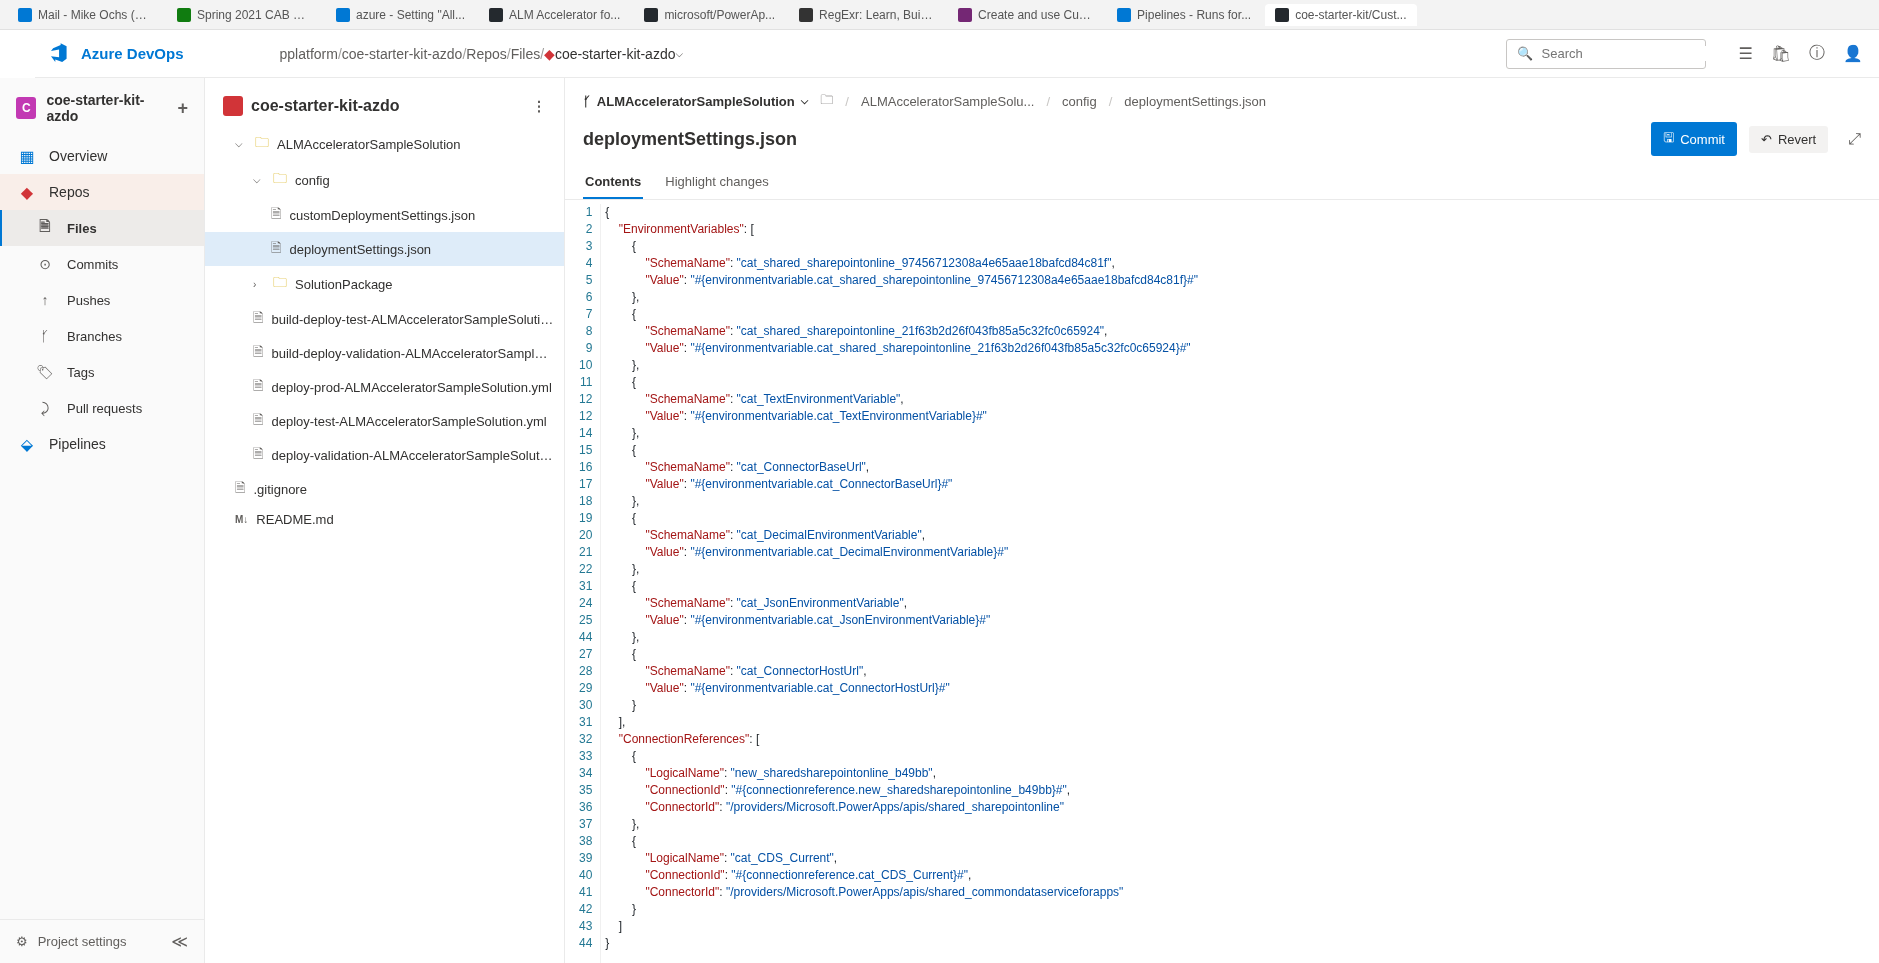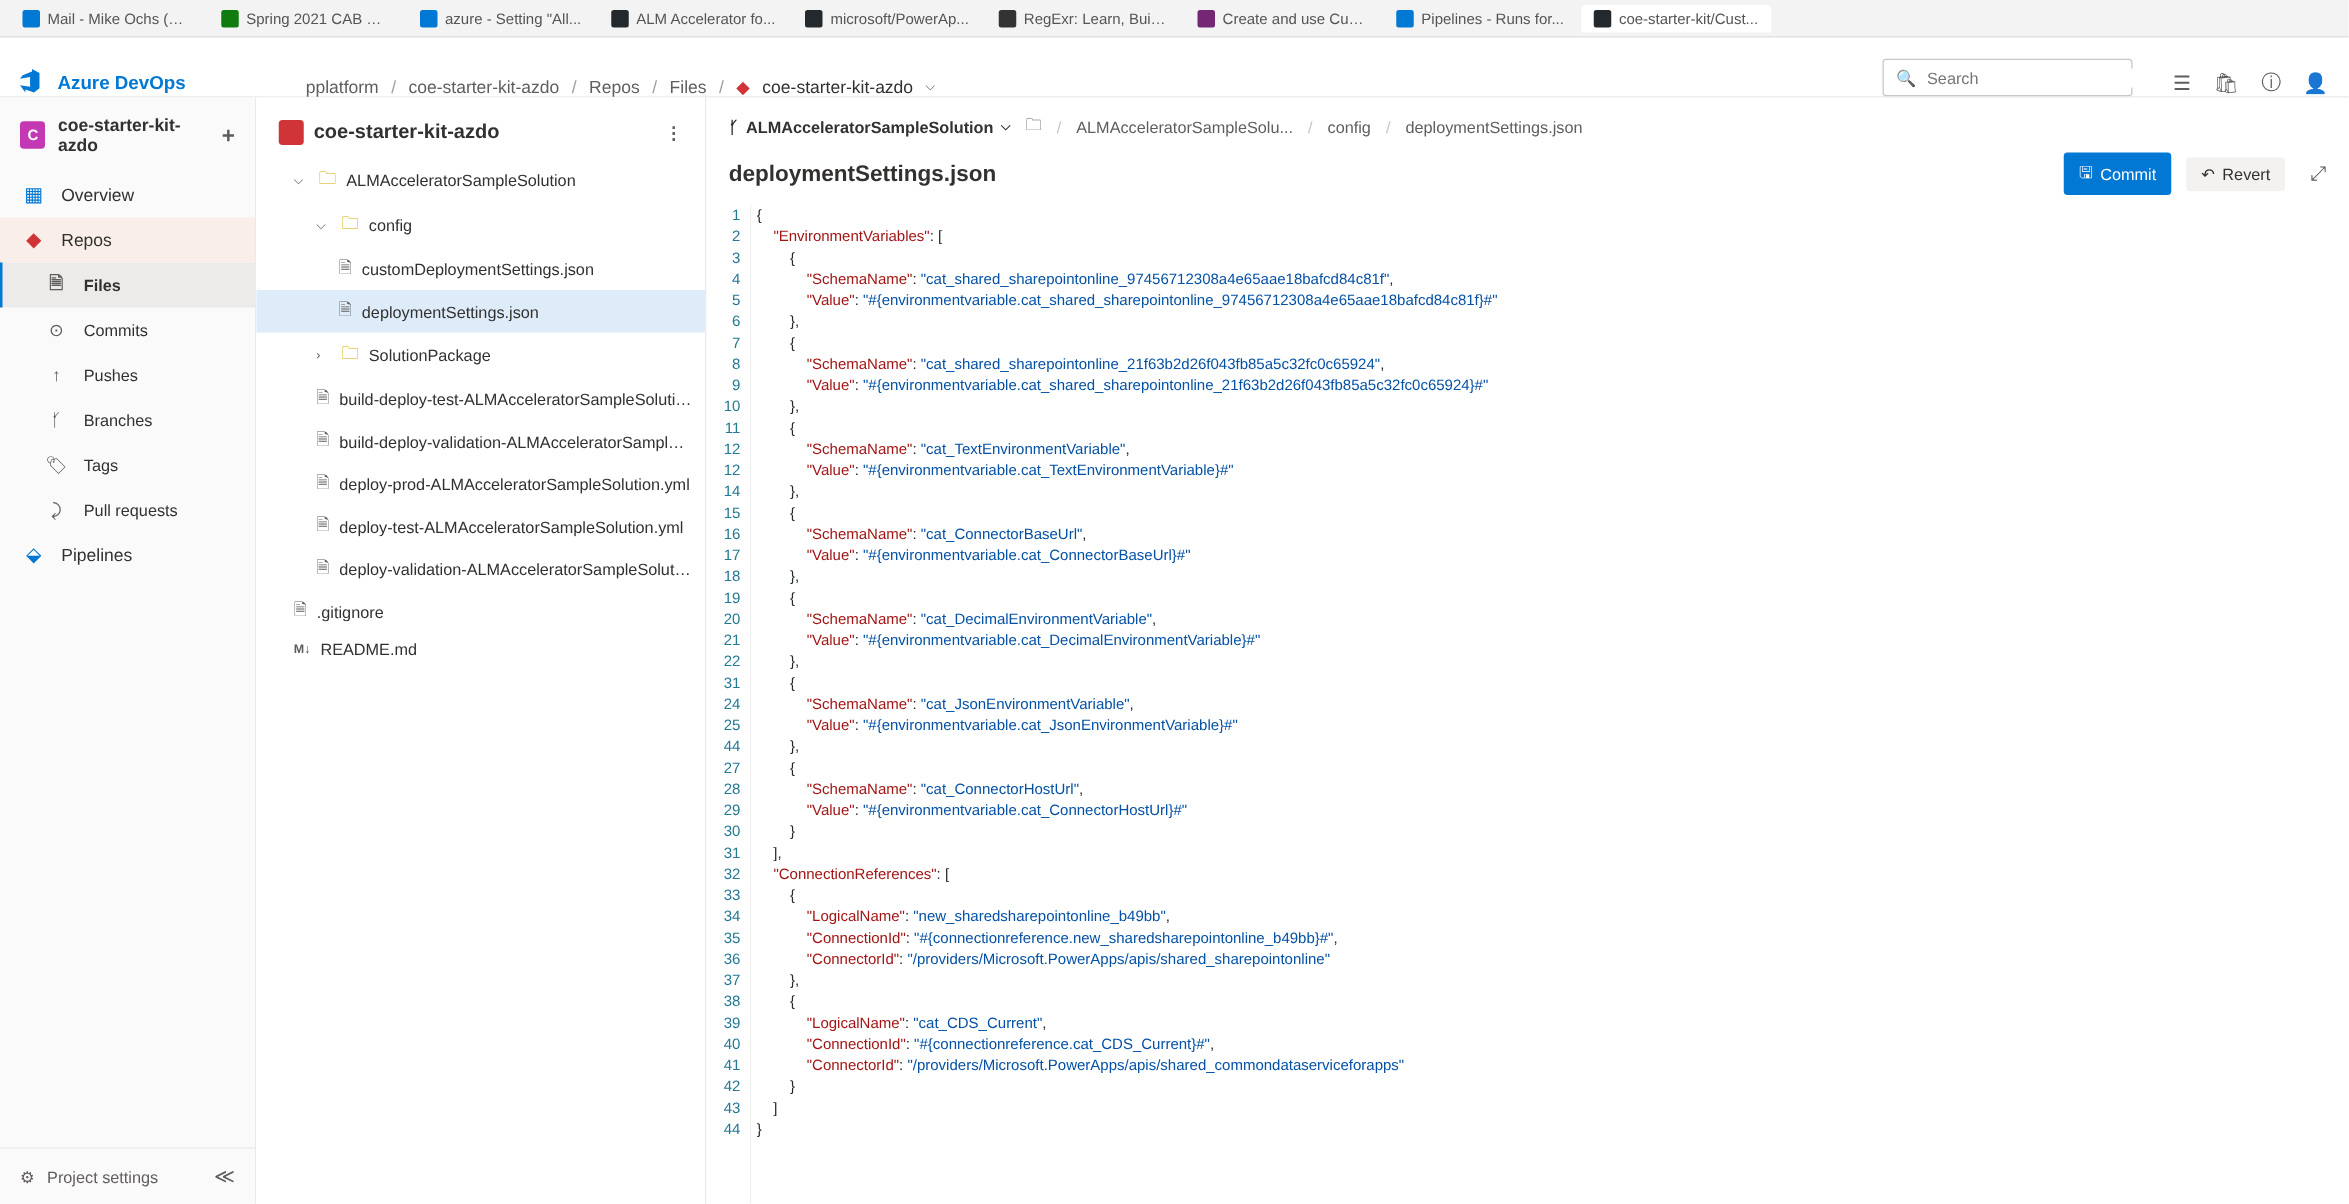--- a/index.html
+++ b/index.html
@@ -6,24 +6,24 @@
 body { background: #fff; font-size: 13px; color: #323130; overflow: hidden; }
 
 
 .browser-tabs { display: flex; height: 30px; background: #f3f3f3; border-bottom: 1px solid #e1e1e1; align-items: center; padding: 0 8px; gap: 4px; overflow: hidden; }
 .browser-tab { display: flex; gap: 6px; padding: 4px 10px; font-size: 12px; color: #555; white-space: nowrap; max-width: 155px; overflow: hidden; cursor: pointer; }
 .browser-tab.active { background: #fff; border-radius: 4px 4px 0 0; }
 .tab-favicon { width: 14px; height: 14px; border-radius: 2px; flex-shrink: 0; }
 .ellipsis { overflow: hidden; text-overflow: ellipsis; }
 
 
-.ado-header { display: flex; align-items: flex-end; height: 48px; padding: 0 16px; border-bottom: 1px solid #eaeaea; gap: 16px; }
+.ado-header { display: flex; align-items: center; height: 48px; padding: 0 16px; border-bottom: 1px solid #eaeaea; gap: 16px; margin-left: 35px; }
 .ado-logo { display: flex; align-items: center; gap: 8px; font-weight: 600; color: #0078d4; font-size: 15px; }
 .ado-logo svg { width: 22px; height: 22px; }
-.breadcrumbs { display: flex; align-items: center; gap: 10px; font-size: 14px; color: #605e5c; margin-left: 80px; }
+.breadcrumbs { display: flex; align-items: center; gap: 0; font-size: 14px; color: #605e5c; margin-left: 80px; }
 .breadcrumbs a { color: #605e5c; text-decoration: none; cursor: pointer; }
 .breadcrumbs .sep { color: #a19f9d; }
 .breadcrumbs .current { color: #323130; }
 .spacer { flex: 1; }
 .search-box { display: flex; align-items: center; gap: 8px; border: 1px solid #c8c6c4; border-radius: 3px; padding: 4px 10px; width: 200px; height: 30px; }
 .search-box input { border: none; outline: none; font-size: 13px; flex: 1; }
 .header-icons { display: flex; gap: 18px; align-items: center; padding-left: 16px; }
 .header-icons span { color: #605e5c; cursor: pointer; font-size: 16px; }
 
 
@@ -293,20 +293,24 @@
       <div class="spacer"></div>
       <button class="btn primary">
         <span>🖫</span>
         <span>Commit</span>
       </button>
       <button class="btn subtle">
         <span>↶</span>
         <span>Revert</span>
       </button>
       <span class="expand-btn">⤢</span>
+    </div>
+    <div class="tabs">
+      <div class="tab active">Contents</div>
+      <div class="tab">Highlight changes</div>
     </div>
     <div class="code-area">
       <div class="gutter" id="gutter">
           <div>1</div>
           <div>2</div>
           <div>3</div>
           <div>4</div>
           <div>5</div>
           <div>6</div>
           <div>7</div>

